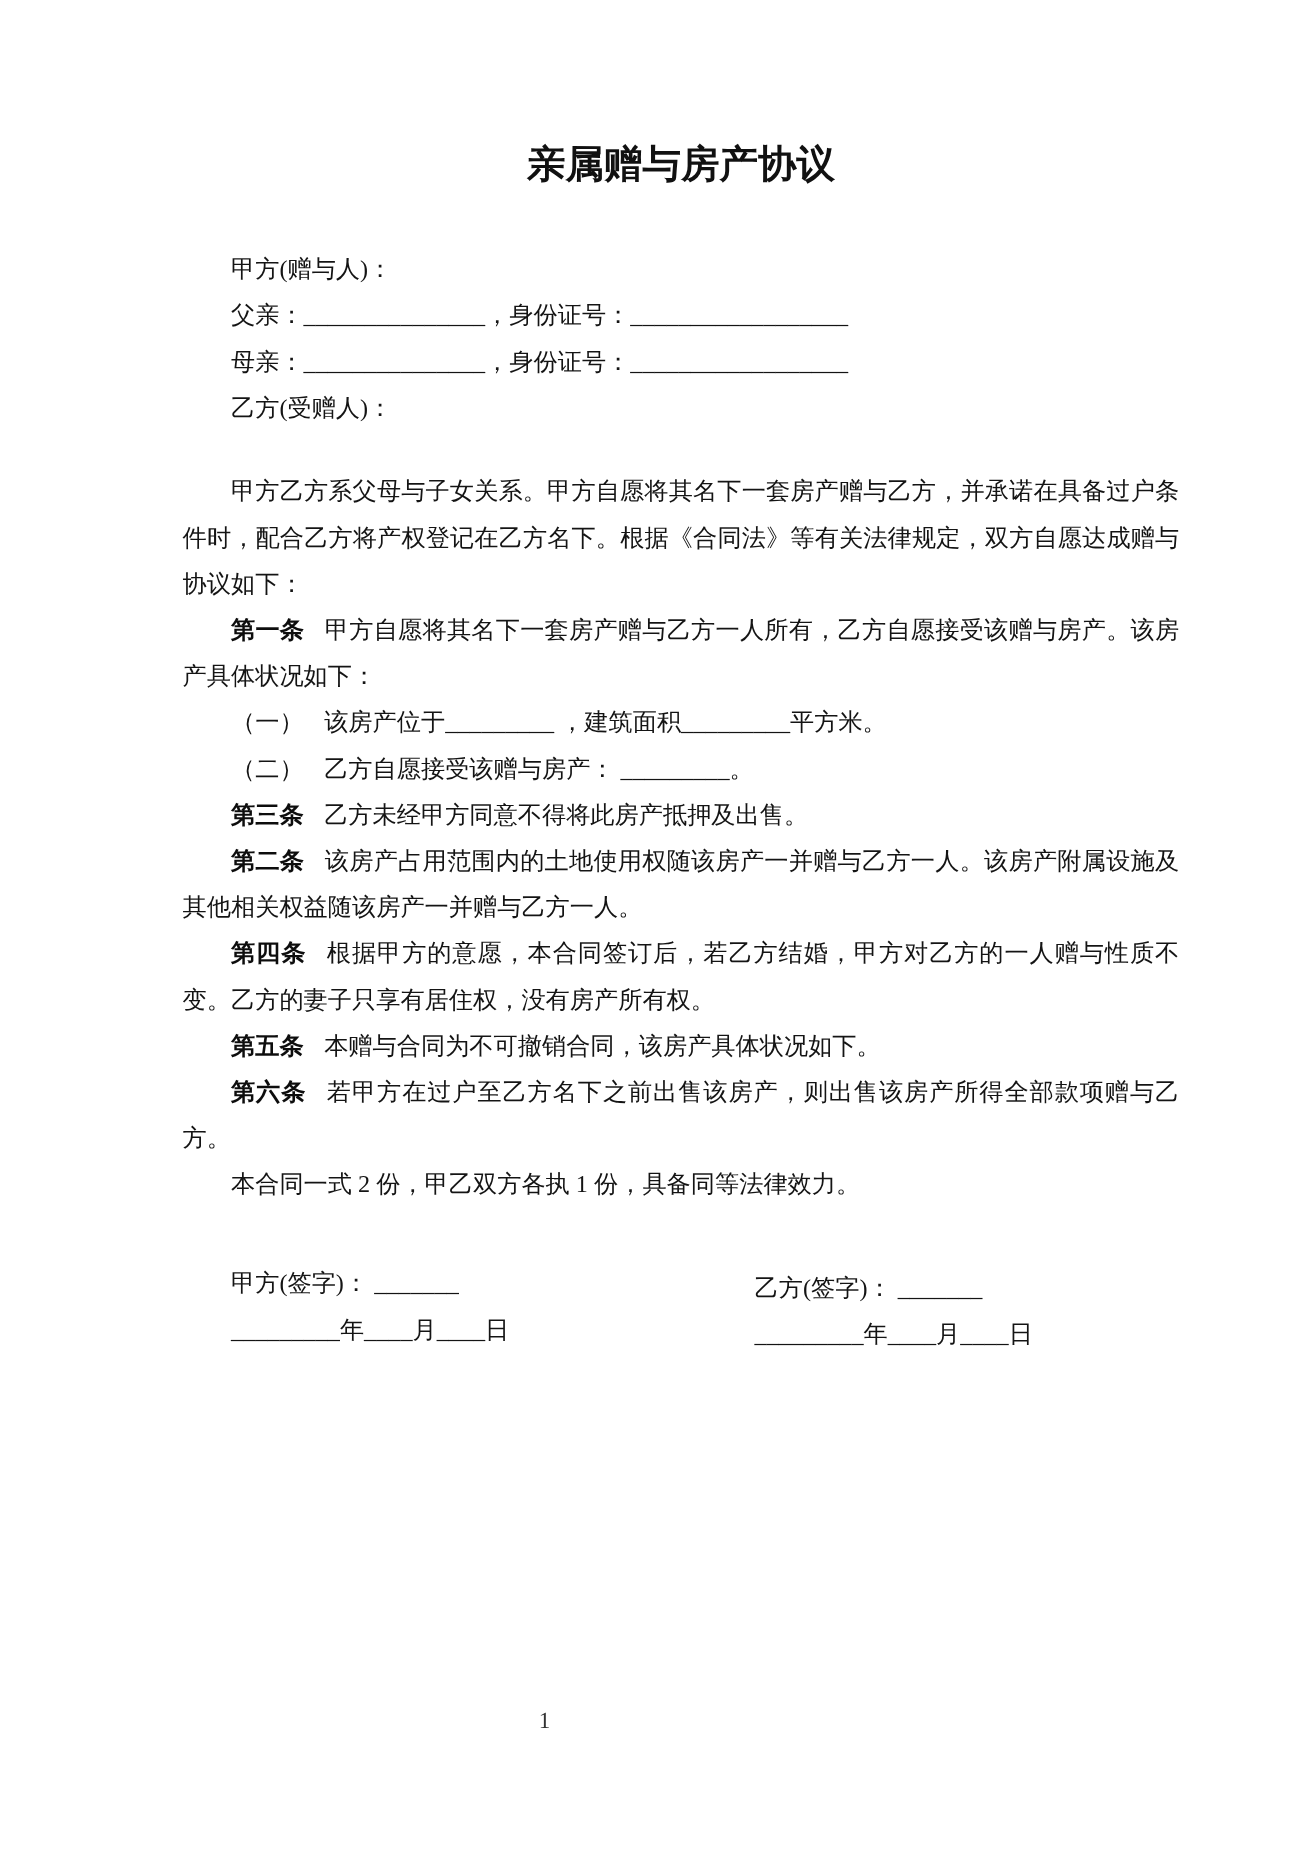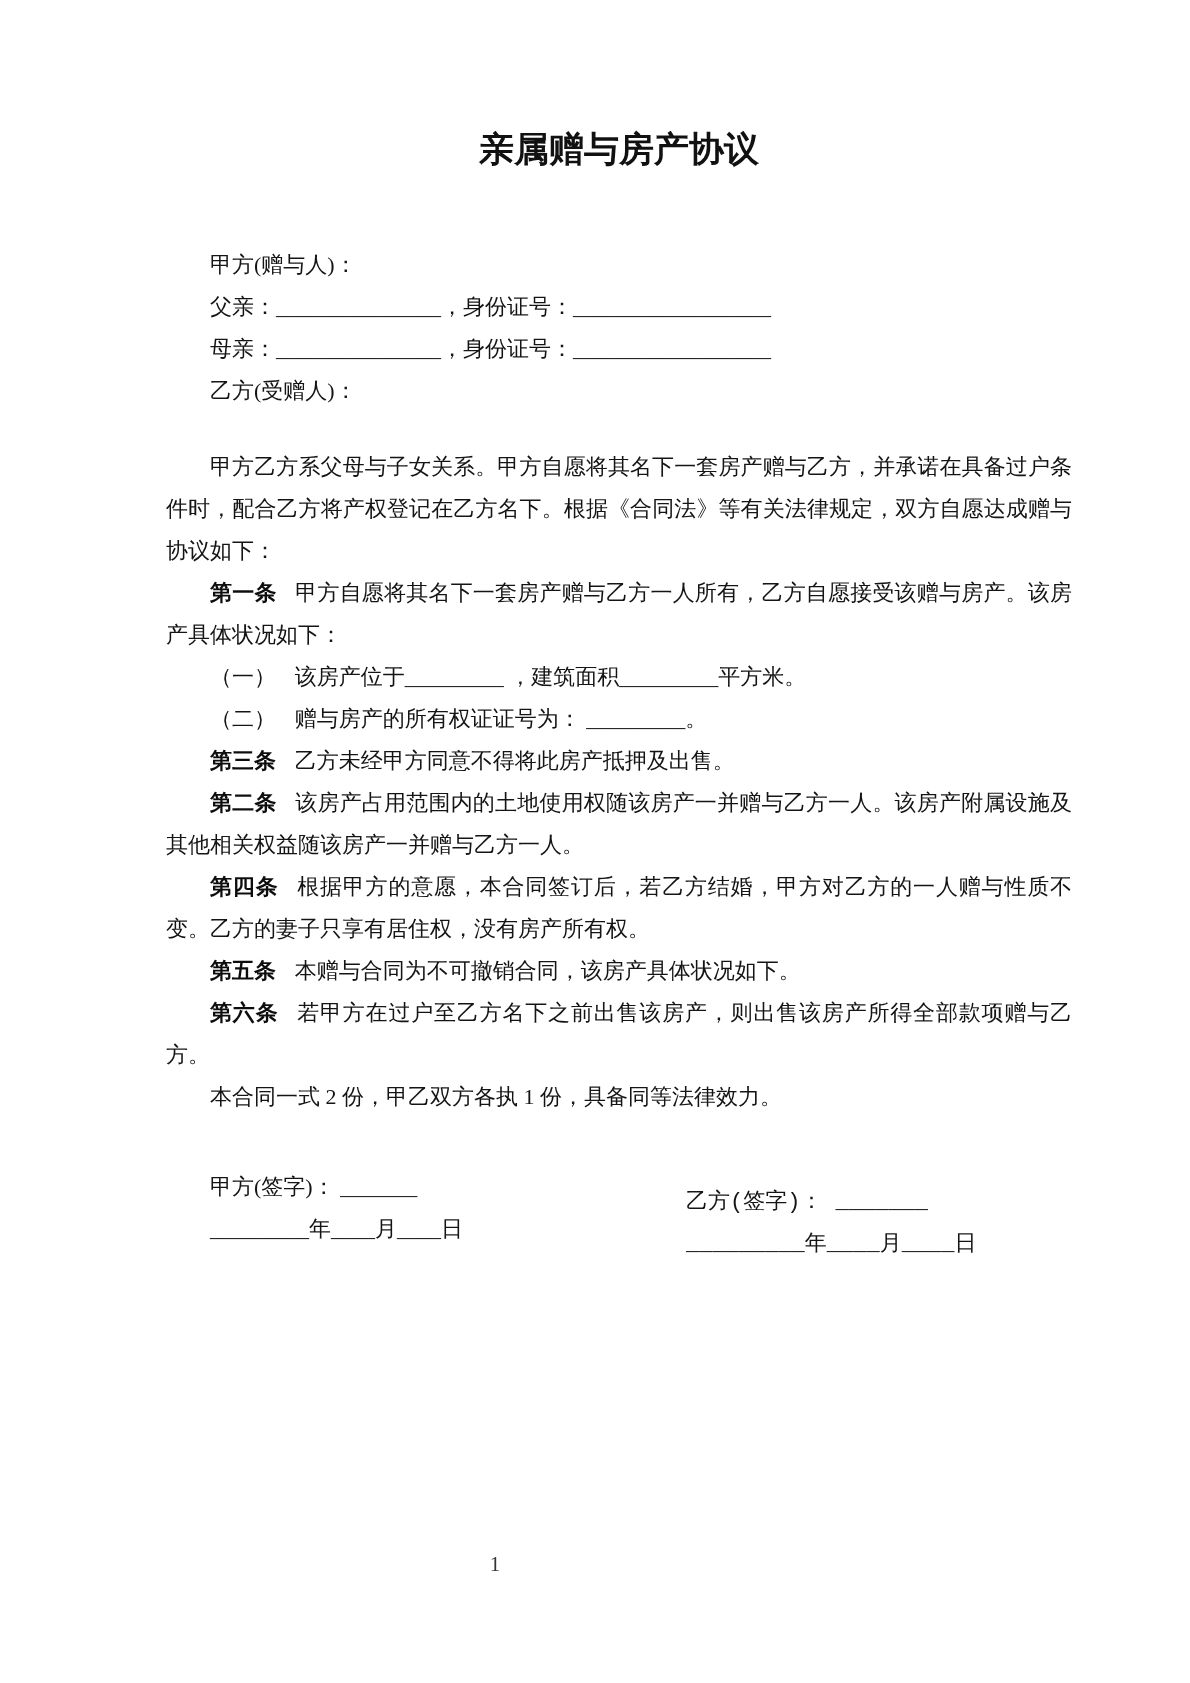--- a/index.html
+++ b/index.html
@@ -21,21 +21,21 @@
     font-size: 22px;
   }
   .title {
     margin: 0;
     font-size: 35px;
     line-height: 44px;
     font-weight: 700;
     text-align: center;
     color: #111;
   }
-  .party-block { margin-top: 72px; }
+  .party-block { margin-top: 52px; }
   .party-block p {
     margin: 0;
     line-height: 42px;
     text-indent: 44px;
     white-space: nowrap;
   }
   .body-block { margin-top: 34px; }
   .para {
     margin: 0;
     line-height: 42px;
@@ -49,21 +49,21 @@
   }
   .item-marker { margin-right: 0.85em; }
   .sig-block { margin-top: 48px; position: relative; }
   .sig-row {
     position: relative;
     height: 42px;
     line-height: 42px;
     white-space: nowrap;
   }
   .sig-a { position: absolute; left: 44px; top: 0; }
-  .sig-b { position: absolute; left: 520px; top: 16px; font-family: Liberation Mono, monospace; }
+  .sig-b { position: absolute; left: 520px; top: 4px; }
   .page-footer {
     position: absolute;
     left: 480px;
     top: 1552px;
     width: 30px;
     text-align: center;
     font-size: 21px;
     color: #333;
   }
 </style>
@@ -80,21 +80,21 @@
     <p><span>母亲：</span><span>_______________</span><span>，身份证号：</span><span>__________________</span></p>
     <p>乙方(受赠人)：</p>
   </div>
 
   <div class="body-block">
     <p class="para indent">甲方乙方系父母与子女关系。甲方自愿将其名下一套房产赠与乙方，并承诺在具备过户条件时，配合乙方将产权登记在乙方名下。根据《合同法》等有关法律规定，双方自愿达成赠与协议如下：</p>
 
     <p class="para indent"><span class="art-label">第一条</span><span>甲方自愿将其名下一套房产赠与乙方一人所有，乙方自愿接受该赠与房产。该房产具体状况如下：</span></p>
 
     <p class="para indent"><span class="item-marker">（一）</span><span>该房产位于_________ ，建筑面积_________平方米。</span></p>
-    <p class="para indent"><span class="item-marker">（二）</span><span>赠与房产的所有权证证号为： _________。</span></p>
+    <p class="para indent"><span class="item-marker">（二）</span><span>乙方自愿接受该赠与房产： _________。</span></p>
 
     <p class="para indent"><span class="art-label">第三条</span><span>乙方未经甲方同意不得将此房产抵押及出售。</span></p>
 
     <p class="para indent"><span class="art-label">第二条</span><span>该房产占用范围内的土地使用权随该房产一并赠与乙方一人。该房产附属设施及其他相关权益随该房产一并赠与乙方一人。</span></p>
 
     <p class="para indent"><span class="art-label">第四条</span><span>根据甲方的意愿，本合同签订后，若乙方结婚，甲方对乙方的一人赠与性质不变。乙方的妻子只享有居住权，没有房产所有权。</span></p>
 
     <p class="para indent"><span class="art-label">第五条</span><span>本赠与合同为不可撤销合同，该房产具体状况如下。</span></p>
 
     <p class="para indent"><span class="art-label">第六条</span><span>若甲方在过户至乙方名下之前出售该房产，则出售该房产所得全部款项赠与乙方。</span></p>

